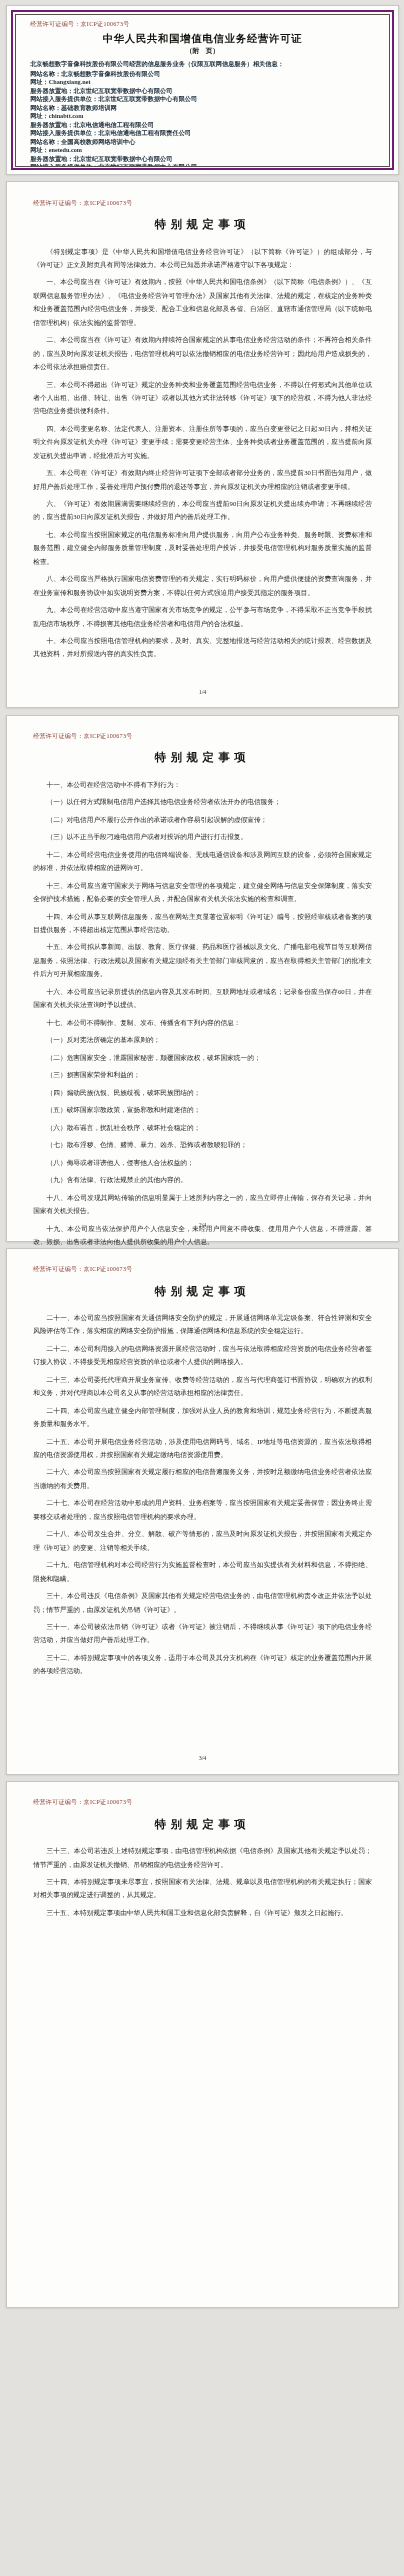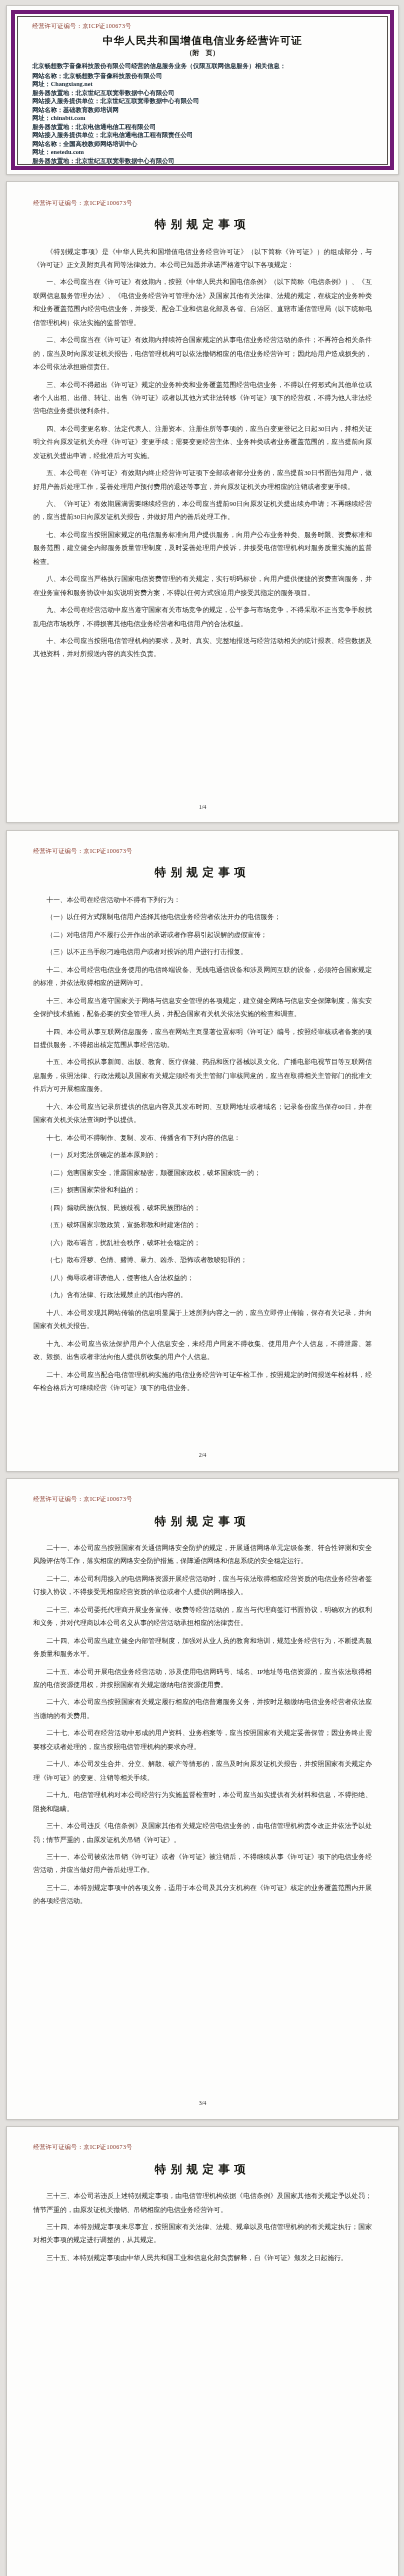--- a/index.html
+++ b/index.html
@@ -19,21 +19,21 @@
   .page {
     background: #fdfdfc;
     border: 0.5px solid #c8c6c2;
     box-shadow: 0 0.5px 2.1px rgba(0,0,0,.15);
     box-sizing: border-box;
   }
   
   .cert { height: 170px; padding: 4.1px; }
   .frame-o {
     height: 100%;
-    border: 4px solid #701a75;
+    border: 2px solid #701a75;
     padding: 1.5px;
     box-sizing: border-box;
   }
   .frame-i {
     height: 100%;
     border: 0.5px solid #55504a;
     box-sizing: border-box;
     padding: 5.2px 14.4px;
     overflow: hidden;
   }
@@ -67,21 +67,21 @@
   .cert-lines { margin: 0; }
   .cert-line {
     margin: 0;
     font-size: 6.2px;
     line-height: 8.5px;
     font-weight: bold;
     color: #22323e;
   }
   
   .prov {
-    height: 642px;
+    height: 527px;
     position: relative;
     padding: 16.5px 26px;
   }
   .prov-no {
     font-size: 6px;
     color: #8a3a2c;
     letter-spacing: 0.3px;
   }
   .prov-title {
     text-align: center;

